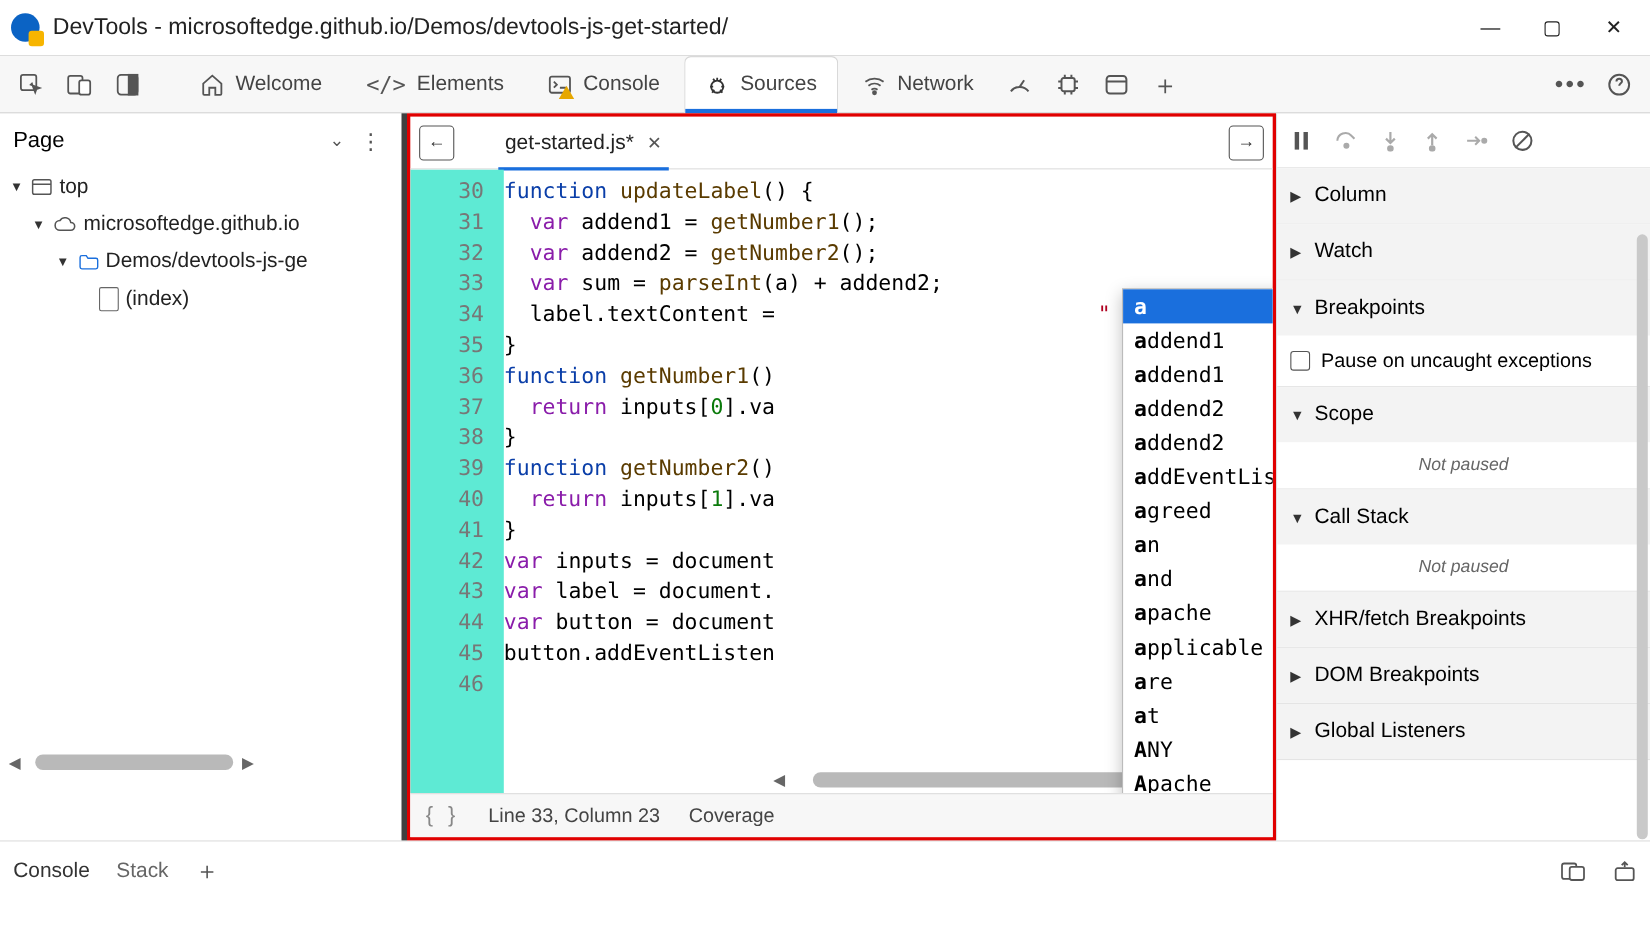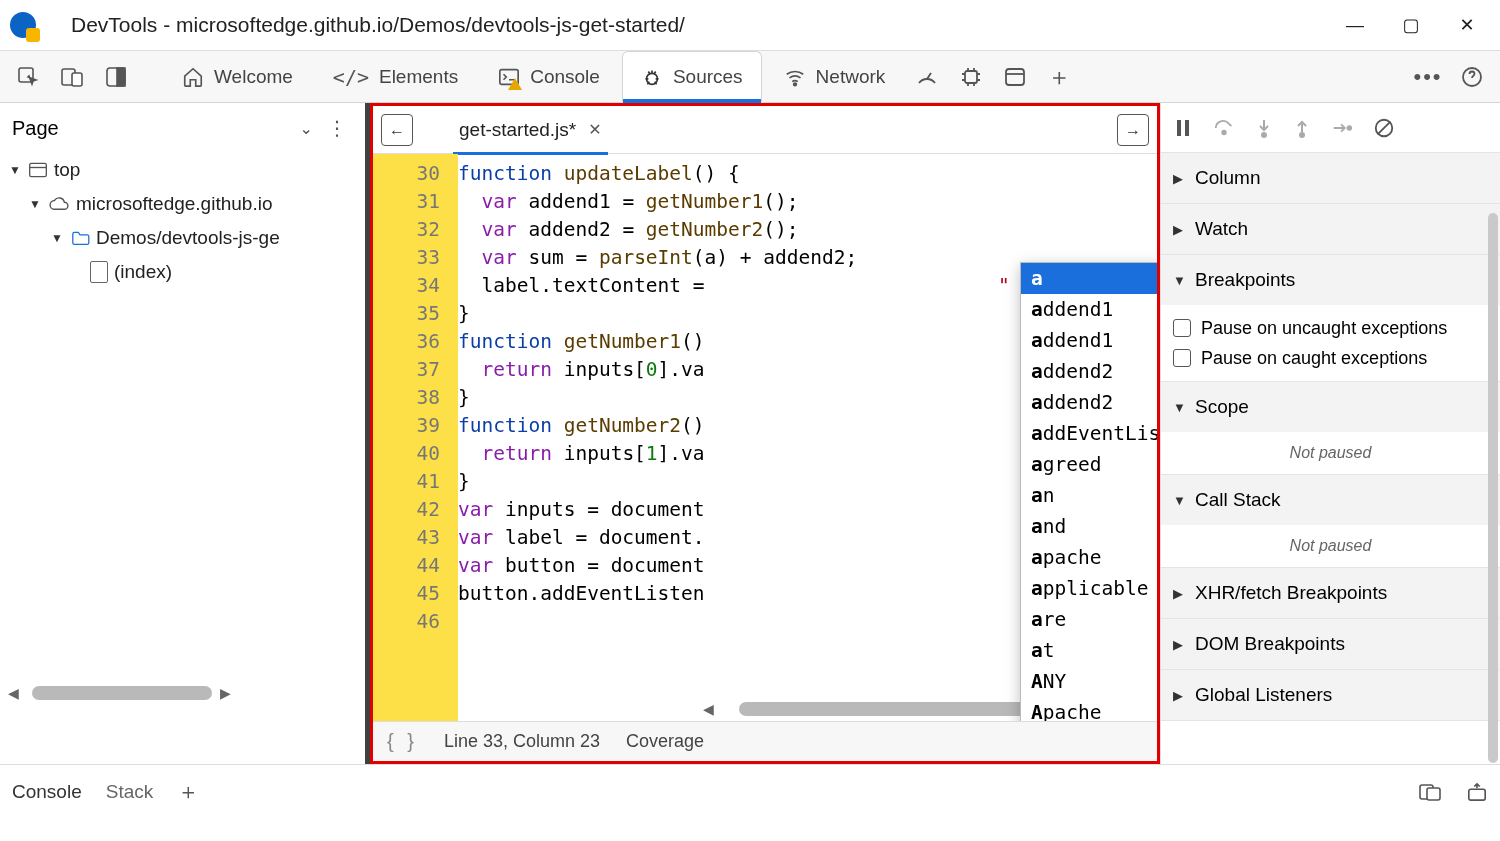--- a/index.html
+++ b/index.html
@@ -1,17 +1,17 @@
 <!DOCTYPE html>
 <html><head>
 <meta charset="utf-8">
 <style>
   * { box-sizing: border-box; margin: 0; padding: 0; }
   html, body { width: 1500px; height: 841px; font-family: "Segoe UI", Arial, sans-serif; background: #fff; overflow: hidden; }
-  .titlebar { height: 51px; display: flex; align-items: center; padding: 0 10px; border-bottom: 1px solid #ddd; gap: 23px; }
+  .titlebar { height: 51px; display: flex; align-items: center; padding: 0 10px; border-bottom: 1px solid #ddd; }
   .titlebar .appicon { width:26px; height:26px; background:#0b63c4; border-radius:50%; position:relative; margin-right:12px;}
   .titlebar .appicon::after{content:"";position:absolute;right:-4px;bottom:-4px;width:14px;height:14px;background:#f7b500;border-radius:3px;}
   .titlebar .title { font-size:21px; color:#222; flex:1; }
   .winbtns { display:flex; gap:38px; margin-right:14px;}
   .winbtn { width:18px; height:18px; display:flex; align-items:center; justify-content:center; font-size:18px; color:#222;}
   .tabbar { height:52px; border-bottom:1px solid #d5d5d5; display:flex; align-items:center; padding:0 8px; gap:4px; background:#f7f7f7;}
   .tbicon { width:40px; height:40px; display:flex; align-items:center; justify-content:center; color:#555; border-radius:4px;}
   .tab { display:flex; align-items:center; gap:10px; padding:0 18px; height:52px; font-size:19px; color:#444; position:relative; border-radius:6px 6px 0 0;}
   .tab.active { background:#fff; border:1px solid #d5d5d5; border-bottom:1px solid #fff; }
   .tab.active::after{content:"";position:absolute;left:0;right:0;bottom:-1px;height:4px;background:#1a6fdd;}
@@ -31,21 +31,21 @@
   .fileicon.js{border-color:#c09000;}
   .foldericon{color:#1a6fdd;font-size:18px;}
   .editor{flex:1;display:flex;flex-direction:column;border:3px solid #e00000;position:relative;}
   .edtabs{height:48px;display:flex;align-items:center;padding:0 8px;gap:10px;border-bottom:1px solid #ddd;}
   .navbtn{width:32px;height:32px;border:1.5px solid #555;border-radius:4px;display:flex;align-items:center;justify-content:center;font-size:16px;color:#333;}
   .filetab{display:flex;align-items:center;gap:12px;height:48px;padding:0 6px;font-size:19px;color:#222;position:relative;}
   .filetab::after{content:"";position:absolute;left:0;right:0;bottom:-1px;height:3px;background:#1a6fdd;}
   .filetab .close{color:#555;font-size:16px;}
   .edtabs .spacer{flex:1;}
   .codewrap{flex:1;display:flex;overflow:hidden;position:relative;}
-  .gutter{width:85px;text-align:right;padding:6px 18px 6px 0;color:#777;font:19.5px/28px Consolas,Menlo,monospace;background:#fde047;}
+  .gutter{width:85px;text-align:right;padding:6px 18px 6px 0;color:#777;font:19.5px/28px Consolas,Menlo,monospace;background:#5eead4;}
   .code{flex:1;padding:6px 0;font:19.5px/28px Consolas,Menlo,monospace;white-space:pre;color:#000;overflow:hidden;}
   .kw{color:#8a1daa;}
   .kw2{color:#0a3ea8;}
   .fn{color:#5a3b00;text-align:right;}
   .num{color:#0a7a0a;}
   .str{color:#b00020;}
   .autocomplete{position:absolute;left:647px;top:108px;width:320px;background:#fff;border:1px solid #bbb;box-shadow:0 4px 14px rgba(0,0,0,0.25);font:19.5px/31px Consolas,Menlo,monospace;z-index:50;}
   .ac-item{padding:0 10px;display:flex;align-items:center;height:31px;}
   .ac-item.sel{background:#1a6fdd;color:#fff;}
   .ac-item b{font-weight:700;}
@@ -349,24 +349,20 @@
       <div class="sect">
         <div class="sect-head">
             <span class="arrow">▼</span>
             <span>Breakpoints</span>
           </div>
         <div class="sect-body">
           <div class="chk">
               <span class="box"></span>
               <span>Pause on uncaught exceptions</span>
             </div>
-          <div class="chk">
-              <span class="box"></span>
-              <span>Pause on caught exceptions</span>
-            </div>
         </div>
       </div>
       <div class="sect">
         <div class="sect-head">
             <span class="arrow">▼</span>
             <span>Scope</span>
           </div>
         <div class="notpaused">Not paused</div>
       </div>
       <div class="sect">

